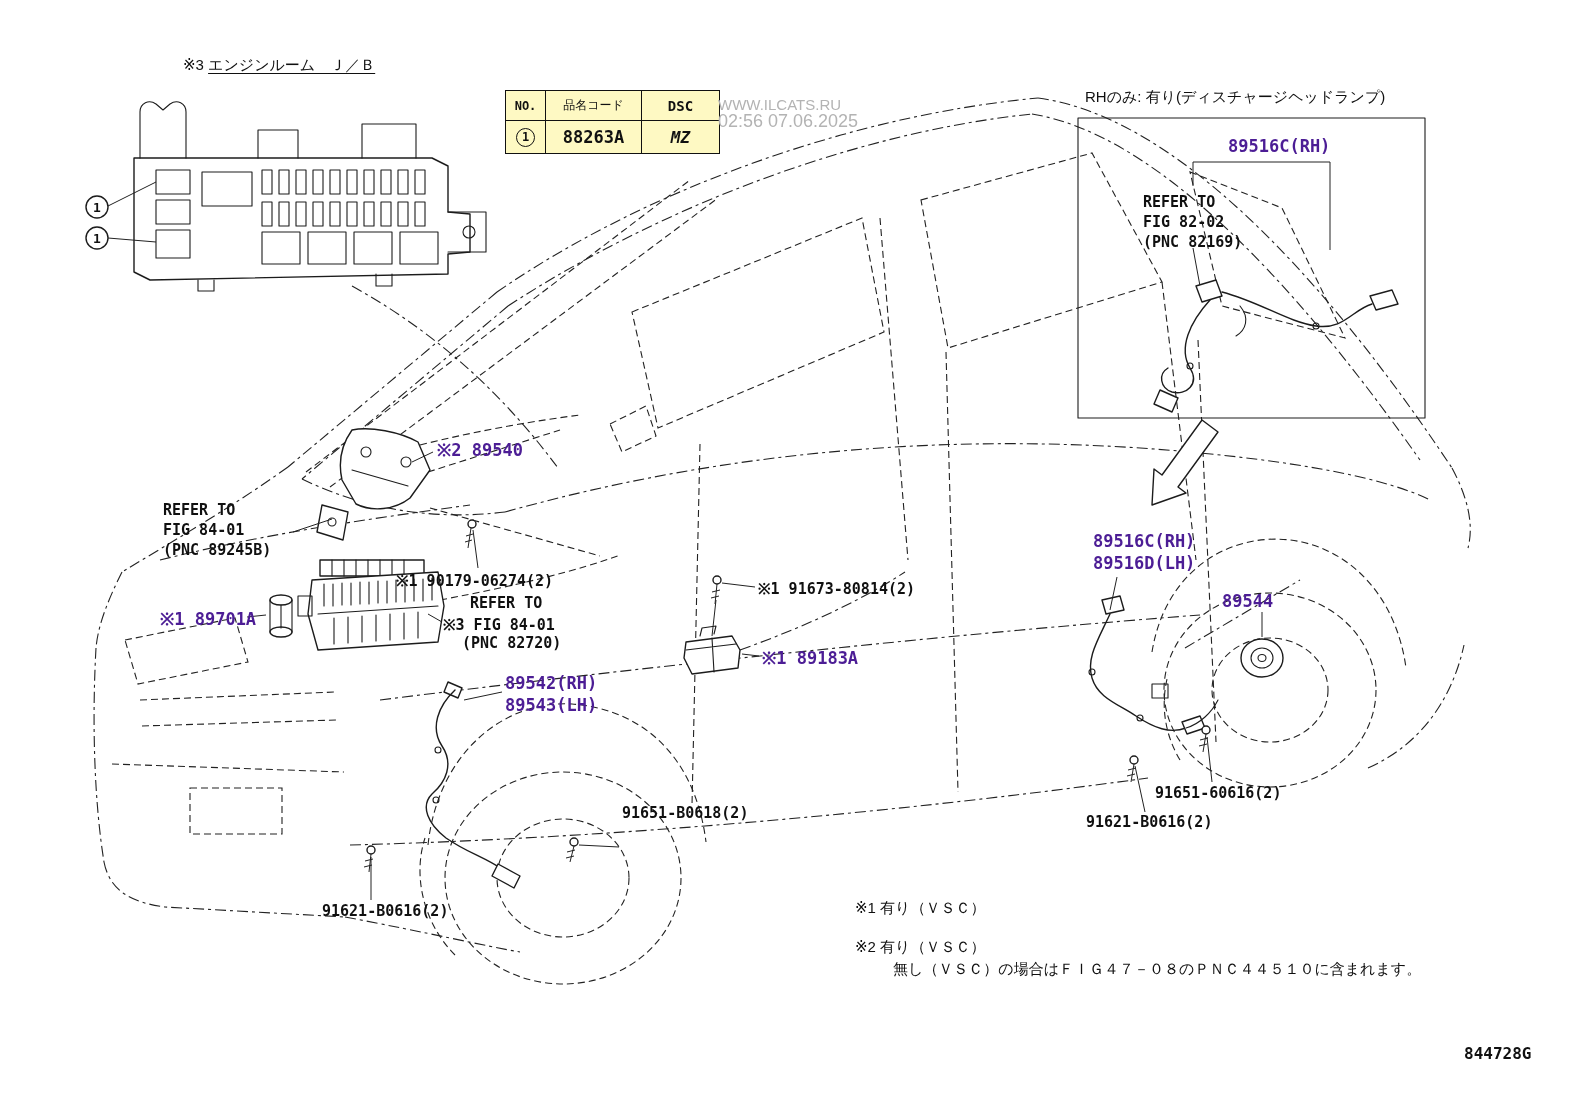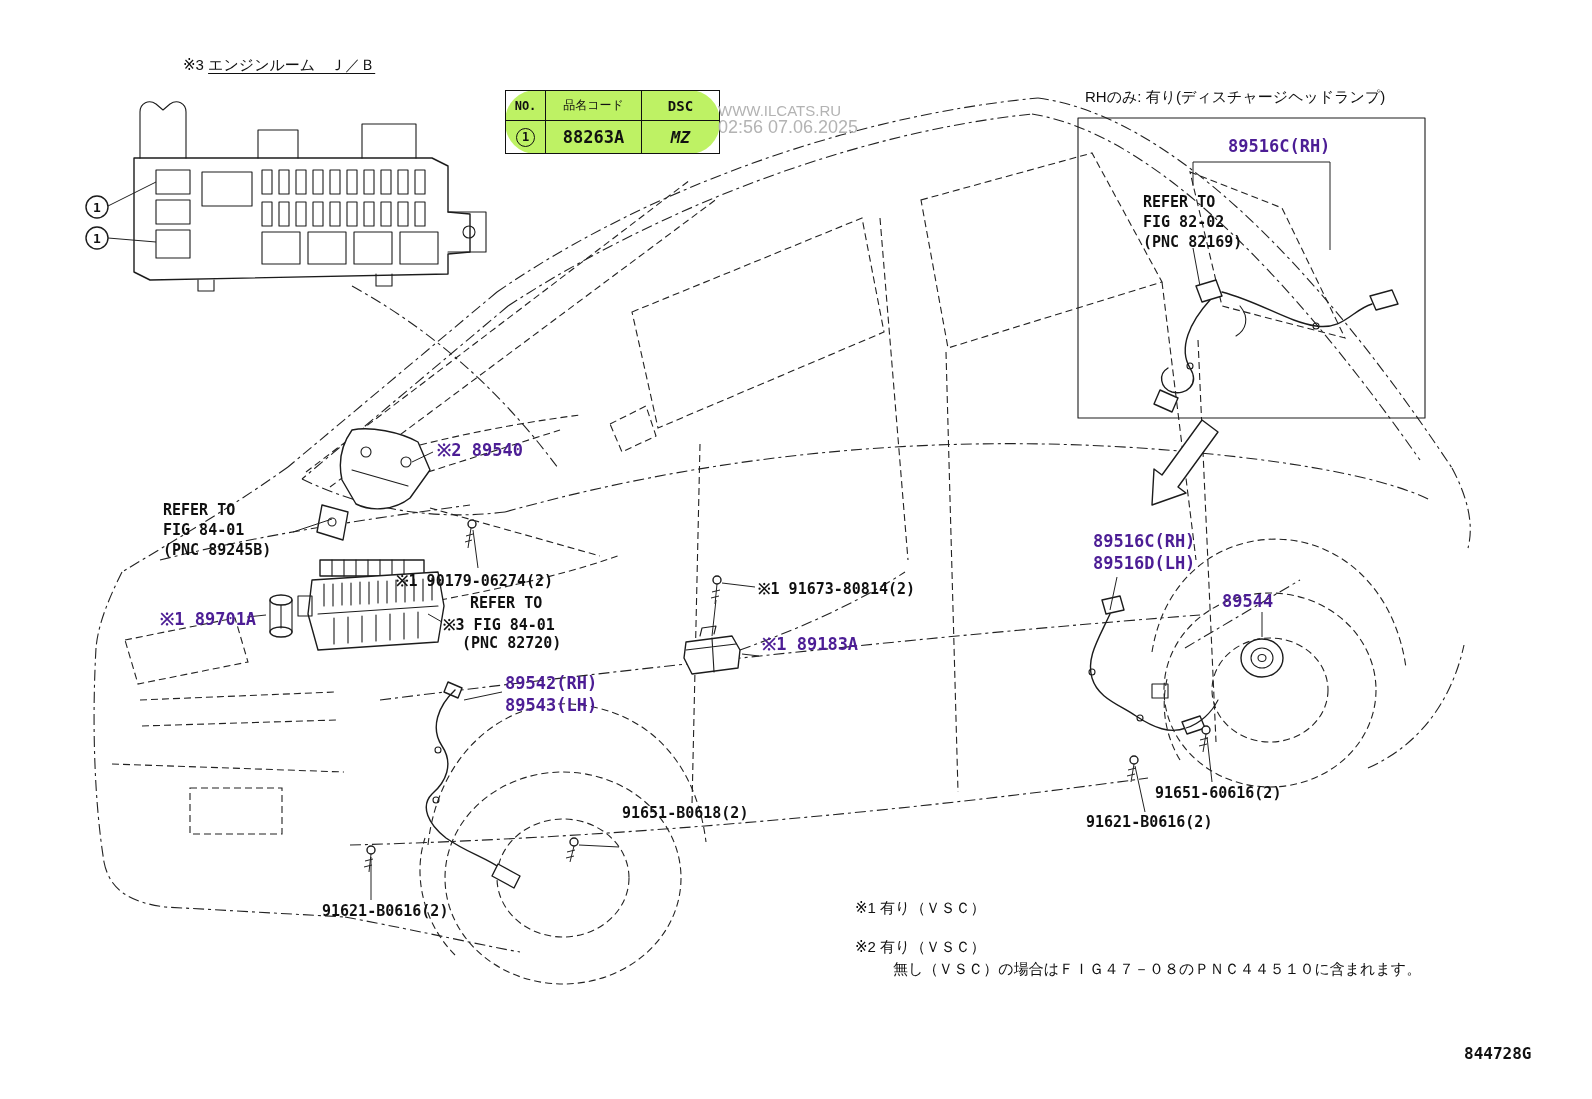--- a/index.html
+++ b/index.html
@@ -26,21 +26,21 @@
   .lbl { font:bold 15px "DejaVu Sans Mono","Liberation Mono",monospace; color:#101010; }
   .lbl-lg { font:bold 17px "DejaVu Sans Mono","Liberation Mono",monospace; color:#4c1d95; }
   .jp  { font:15px "Liberation Sans","DejaVu Sans",sans-serif; color:#101010; }
   .u   { text-decoration:underline; text-underline-offset:3px; }
   .wm  { color:#b3b3b3; font:15px "Liberation Sans",sans-serif; line-height:17px; }
   .wm .wm2 { font-size:18px; }
   .mlt div { line-height:20px; }
   .mlt-lg div { line-height:22px; }
 
   
-  .tbl { position:absolute; left:505px; top:90px; border-collapse:collapse; background:#bef264;border-radius:31px; }
+  .tbl { position:absolute; left:505px; top:90px; border-collapse:collapse; background:#fef9c3; }
   .tbl td { border:1.6px solid #111; text-align:center; vertical-align:middle; padding:0; }
   .td-no   { width:40px;  height:30px; font:bold 12px "DejaVu Sans Mono",monospace; }
   .td-code { width:96px;  height:30px; font:12px "Liberation Sans",sans-serif; }
   .td-dsc  { width:78px;  height:30px; font:bold 14px "DejaVu Sans Mono",monospace; }
   .td-r    { height:33px; }
   .big-code{ font:bold 17px "DejaVu Sans Mono",monospace; }
   .dsc-v   { font:italic bold 16px "DejaVu Sans Mono",monospace;margin-top:36px; }
   .circ {
     display:inline-flex; width:19px; height:19px; border:1.4px solid #111; border-radius:50%;
     align-items:center; justify-content:center; font:bold 12px "DejaVu Sans Mono",monospace;
@@ -289,21 +289,21 @@
       <td class="td-dsc">DSC</td>
     </tr>
     <tr>
       <td class="td-no td-r"><span class="circ">1</span></td>
       <td class="td-code td-r big-code">88263A</td>
       <td class="td-dsc td-r dsc-v">MZ</td>
     </tr>
   </tbody>
     </table>
 
-  <div class="ov wm" style="left:718px;top:102px">
+  <div class="ov wm" style="left:718px;top:96px">
     <div>WWW.ILCATS.RU</div>
     <div class="wm2">02:56 07.06.2025</div>
   </div>
 
   <div class="ov jp" style="left:1085px;top:88px">RHのみ: 有り(ディスチャージヘッドランプ)</div>
   <div class="ov lbl-lg" style="left:1228px;top:136px">89516C(RH)</div>
   <div class="ov lbl mlt" style="left:1143px;top:192px">
     <div>REFER TO</div>
     <div>FIG 82-02</div>
     <div>(PNC 82169)</div>
@@ -324,21 +324,21 @@
   <div class="ov lbl" style="left:462px;top:634px">(PNC 82720)</div>
 
   <div class="ov lbl-lg" style="left:160px;top:607px">※1 89701A</div>
 
   <div class="ov lbl-lg mlt-lg" style="left:505px;top:672px">
     <div>89542(RH)</div>
     <div>89543(LH)</div>
   </div>
 
   <div class="ov lbl" style="left:758px;top:578px">※1 91673-80814(2)</div>
-  <div class="ov lbl-lg" style="left:762px;top:632px">※1 89183A</div>
+  <div class="ov lbl-lg" style="left:762px;top:646px">※1 89183A</div>
 
   <div class="ov lbl-lg mlt-lg" style="left:1093px;top:530px">
     <div>89516C(RH)</div>
     <div>89516D(LH)</div>
   </div>
 
   <div class="ov lbl-lg" style="left:1222px;top:591px">89544</div>
   <div class="ov lbl" style="left:1155px;top:784px">91651-60616(2)</div>
   <div class="ov lbl" style="left:1086px;top:813px">91621-B0616(2)</div>
   <div class="ov lbl" style="left:622px;top:804px">91651-B0618(2)</div>

